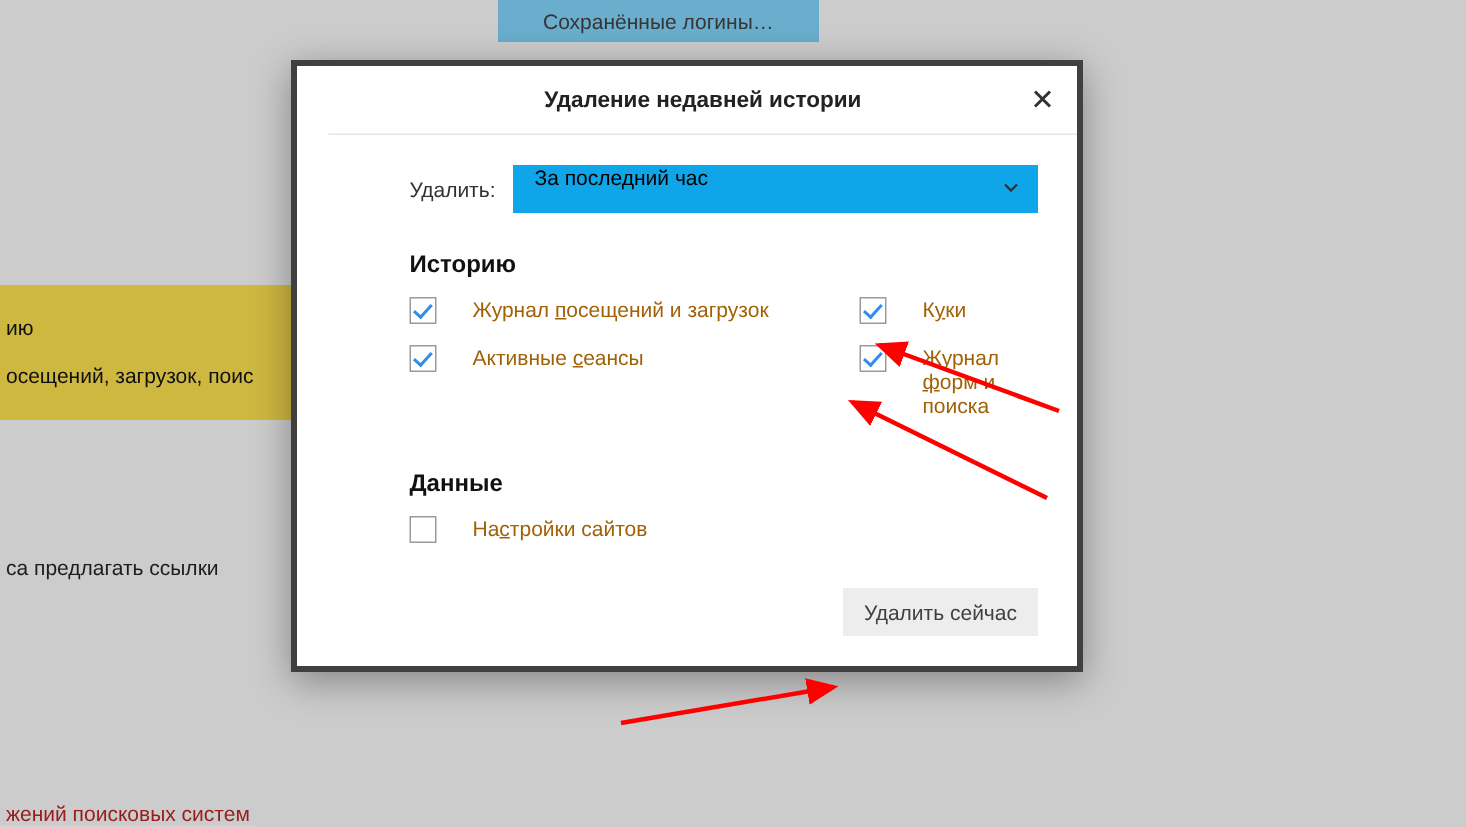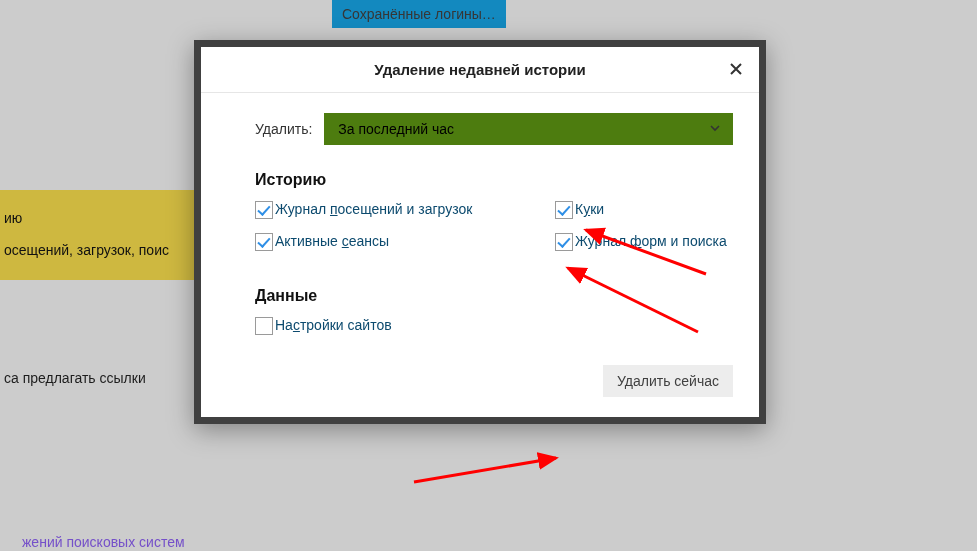--- a/index.html
+++ b/index.html
@@ -20,51 +20,52 @@
       left: 0; top: 190px;
       width: 198px;
       background: #fde047;
       padding: 12px 10px 14px 0;
       color: #0a0a0a;
     }
     .bg-left-row { padding: 8px 0 8px 4px; white-space: nowrap; overflow: hidden; }
     .bg-saved-logins {
       position: absolute;
       left: 332px; top: 0;
-      background: #0ea5e9;
+      background: #7dd3fc;
       color: #3a3a3a;
-      padding: 6px 10px;
+      padding: 6px 30px;
       font-size: 14px;
     }
     .bg-suggest {
       position: absolute;
       left: 0; top: 360px;
       color: #1a1a1a;
       padding: 10px 4px;
       white-space: nowrap;
     }
     .bg-search-link {
       position: absolute;
       left: 0; top: 534px;
-      color: #8b5cf6;
-      font-size: 14px;
-      padding: 0 22px;
+      color: #b91c1c;
+      font-size: 14px;
+      padding: 0 4px;
       text-align: center;
     }
     .overlay {
       position: absolute; inset: 0;
       background: rgba(40,40,40,0.22);
     }
     .dialog {
       position: absolute;
       left: 194px; top: 40px;
-      width: 572px;
+      width: 528px;
       background: #fff;
       box-shadow: 0 6px 24px rgba(0,0,0,0.35);
-      border: 7px solid #404040;
+      border: 4px solid #404040;
+      padding-left: 21px;
     }
     .dlg-header {
       display: flex; align-items: center;
       height: 46px;
       border-bottom: 1px solid #e6e6e6;
       position: relative;
     }
     .dlg-title {
       flex: 1; text-align: center;
       font-weight: 600;
@@ -79,43 +80,43 @@
       font-size: 18px;
       color: #333;
       background: transparent;
       border: none;
     }
     .dlg-body { padding: 20px 26px 20px 26px; margin-left: 28px; }
     .range-row { display: flex; align-items: center; gap: 12px; margin-bottom: 26px; }
     .range-label { color: #333; font-size: 14px; }
     .range-select {
       flex: 1;
-      background: #4d7c0f;
+      background: #0ea5e9;
       border: none;
       height: 32px;
       padding: 0 36px 0 14px;
       font-size: 14px;
       position: relative;
-      display: flex; align-items: center;
+      display: flex; align-items: flex-start;
       cursor: pointer;
     }
     .range-chevron {
       position: absolute; right: 12px; top: 50%;
       transform: translateY(-50%);
     }
     .section-h { font-weight: 700; font-size: 16px; color: #111; margin-bottom: 12px; }
     .grid {
       display: grid;
       grid-template-columns: 300px 1fr;
       row-gap: 14px;
       margin-bottom: 22px;
     }
     .chk {
-      display: flex; align-items: flex-start; gap: 2px;
-      font-size: 14px; color: #0c4a6e;
+      display: flex; align-items: flex-start; gap: 24px;
+      font-size: 14px; color: #a16207;
     }
     .chk-box {
       width: 18px; height: 18px;
       border: 1px solid #9a9a9a;
       background: #fff;
       display: flex; align-items: center; justify-content: center;
       flex-shrink: 0;
       cursor: pointer;
     }
     .chk-box.checked::after {

